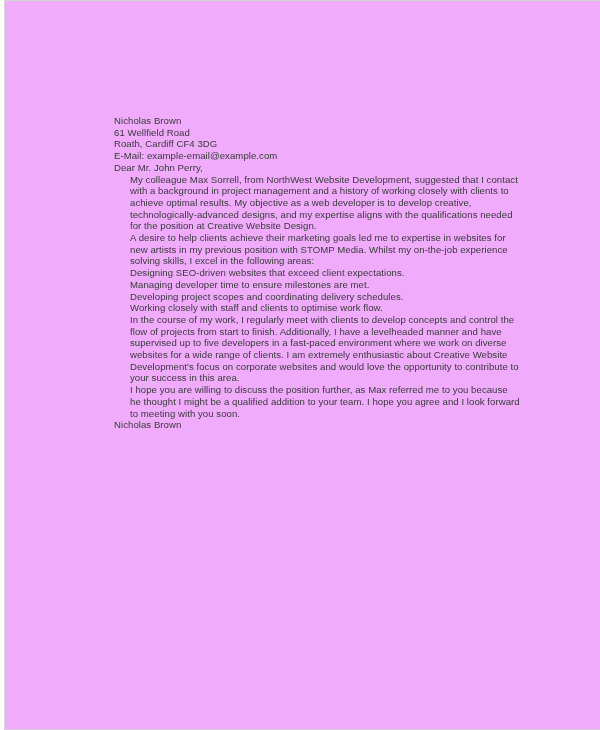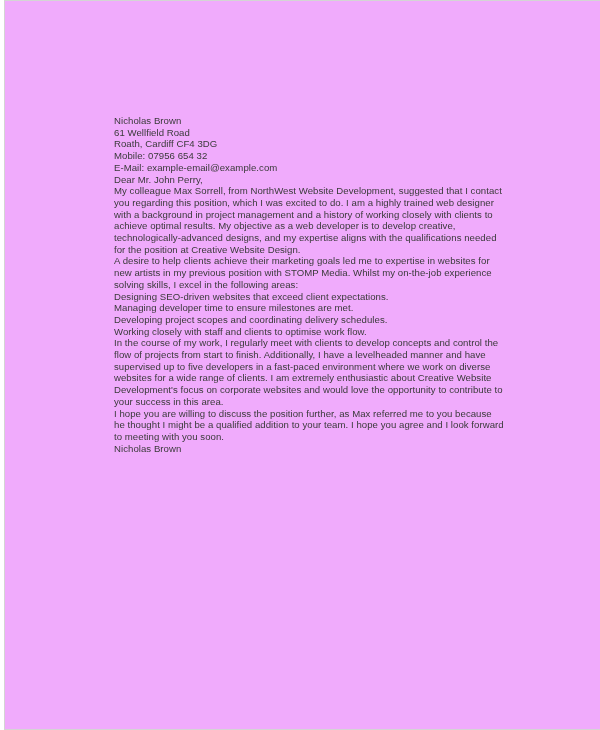--- a/index.html
+++ b/index.html
@@ -32,41 +32,40 @@
       line-height: 11.7px;
       color: #3a3a3a;
       letter-spacing: 0.05px;
     }
     .line {
       display: block;
       white-space: nowrap;
     }
     .para {
       display: block;
+      margin-left: 16px;
     }
   </style>
 </head>
 <body>
 
 <div class="page">
   <div class="letter">
 
     <div class="sender-block">
       <span class="line">Nicholas Brown</span>
       <span class="line">61 Wellfield Road</span>
       <span class="line">Roath, Cardiff CF4 3DG</span>
-      <span class="line">Mobile: 07956 654 32</span>
       <span class="line">E-Mail: example-email@example.com</span>
     </div>
 
     <span class="line">Dear Mr. John Perry,</span>
 
     <div class="para">
       <span class="line">My colleague Max Sorrell, from NorthWest Website Development, suggested that I contact</span>
-      <span class="line">you regarding this position, which I was excited to do. I am a highly trained web designer</span>
       <span class="line">with a background in project management and a history of working closely with clients to</span>
       <span class="line">achieve optimal results. My objective as a web developer is to develop creative,</span>
       <span class="line">technologically-advanced designs, and my expertise aligns with the qualifications needed</span>
       <span class="line">for the position at Creative Website Design.</span>
     </div>
 
     <div class="para">
       <span class="line">A desire to help clients achieve their marketing goals led me to expertise in websites for</span>
       <span class="line">new artists in my previous position with STOMP Media. Whilst my on-the-job experience</span>
       <span class="line">solving skills, I excel in the following areas:</span>

